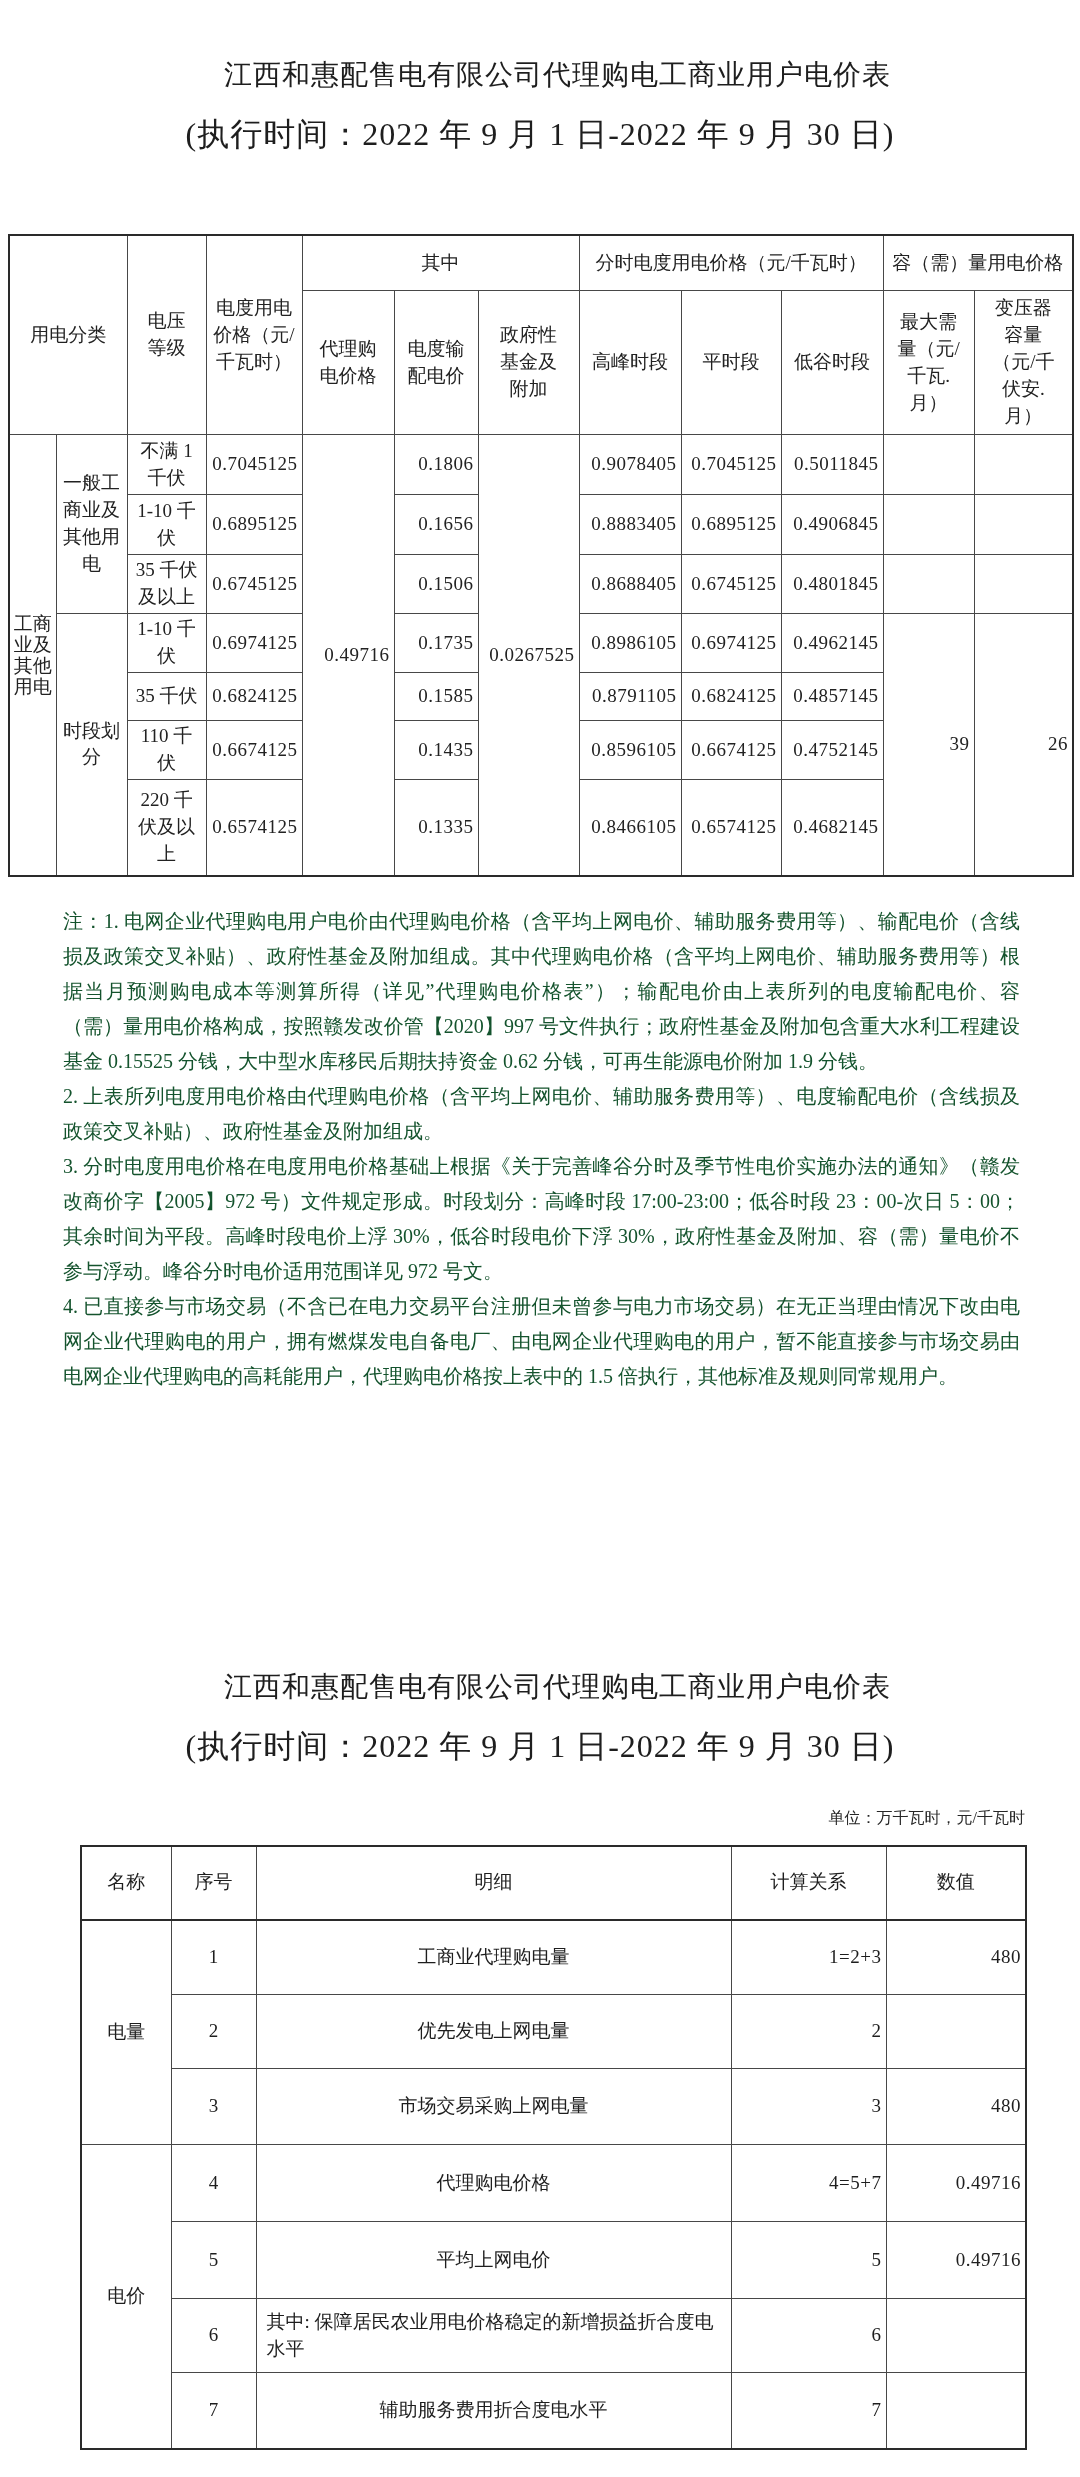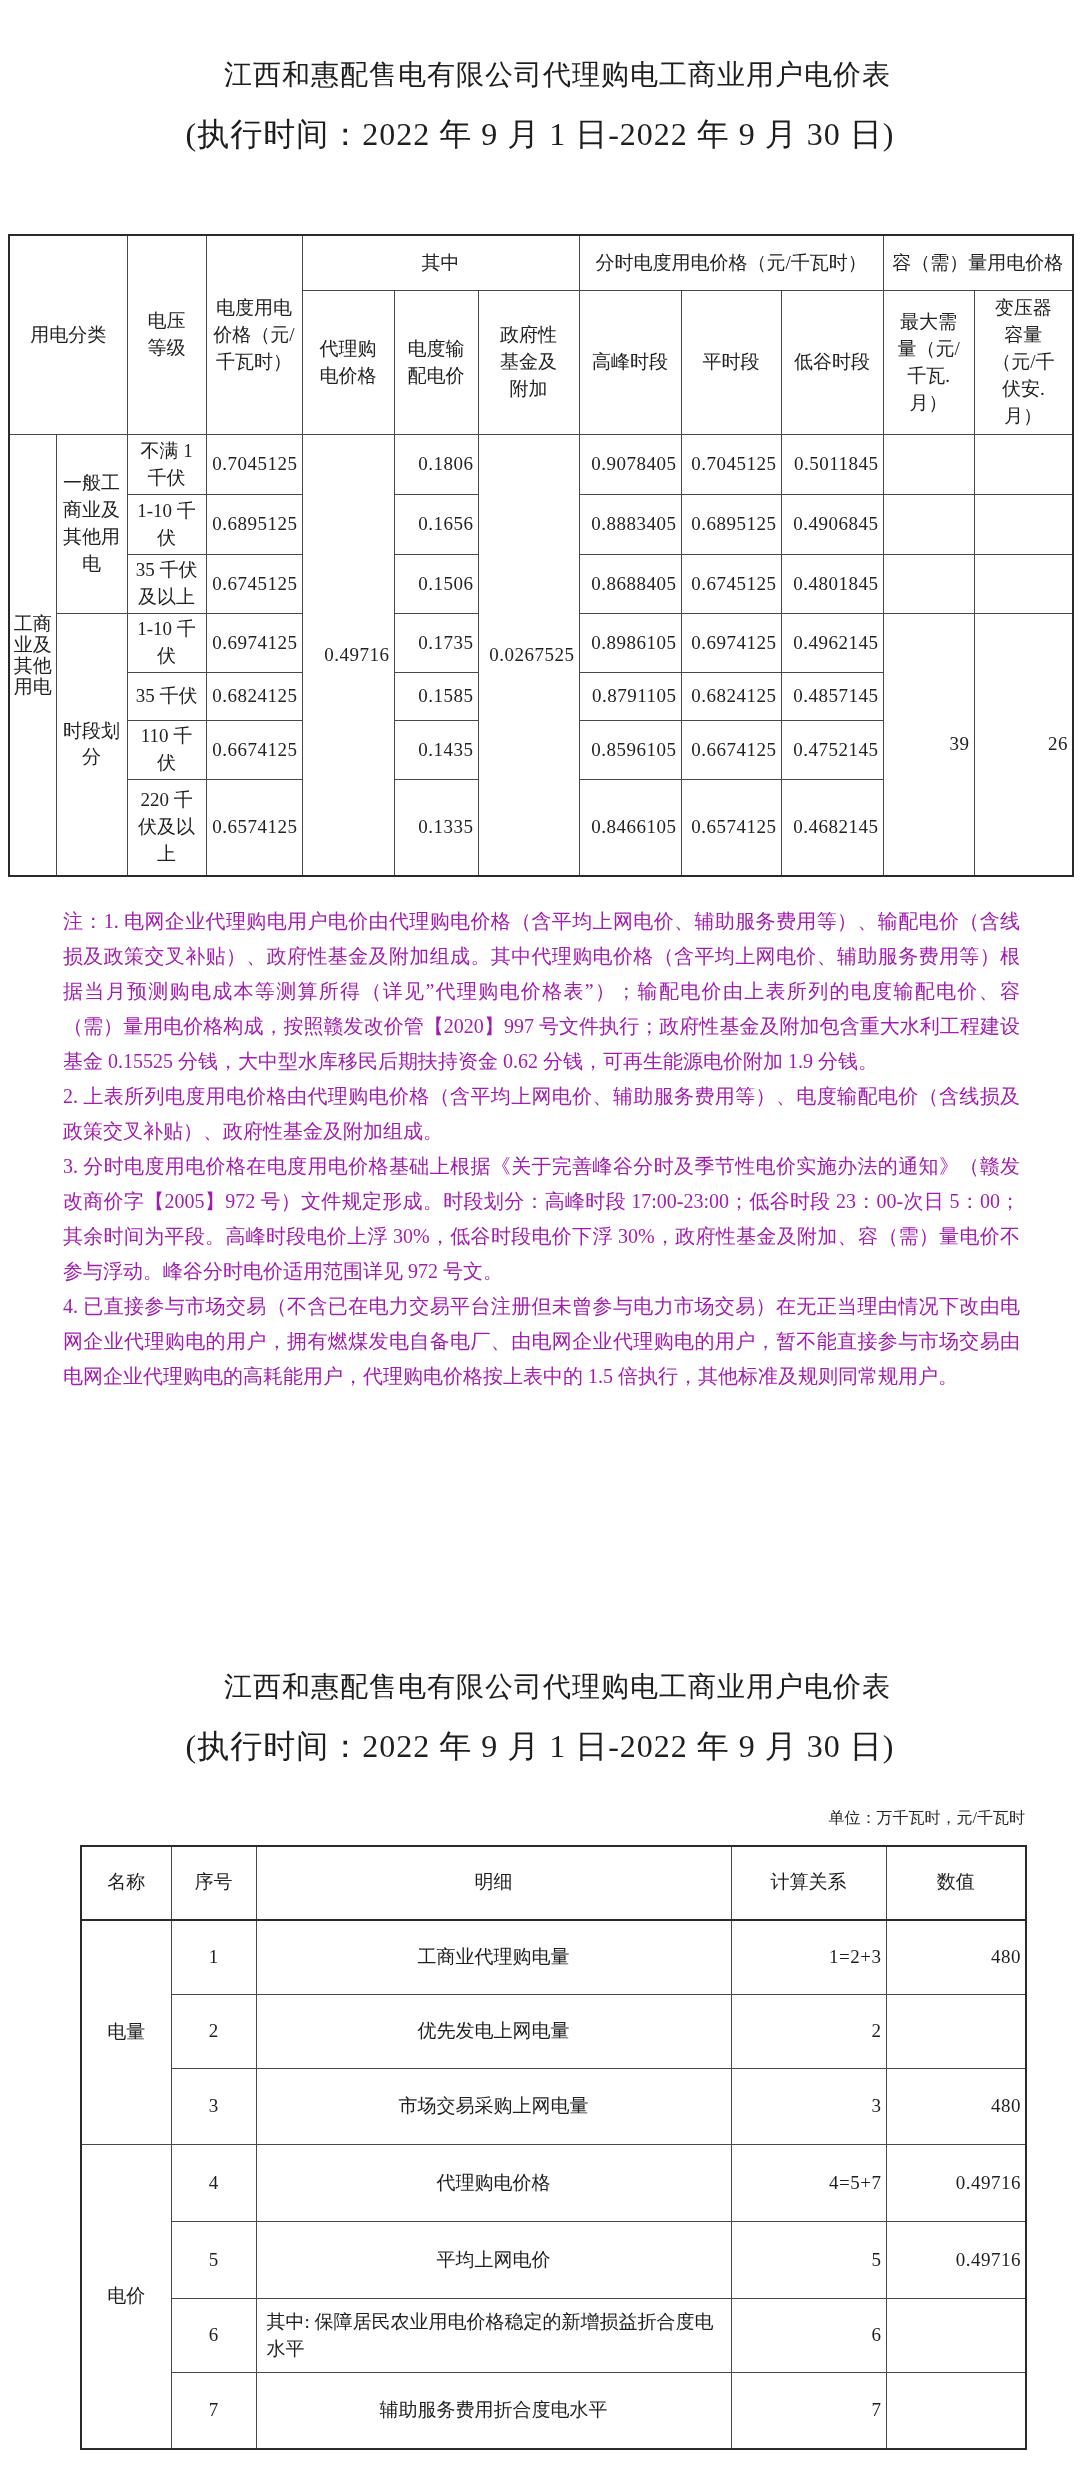--- a/index.html
+++ b/index.html
@@ -15,21 +15,21 @@
   table { border-collapse:collapse; table-layout:fixed; }
   td,th { border:1px solid #474747; font-weight:normal; text-align:center; vertical-align:middle; padding:2px 4px; font-size:19px; line-height:1.42; word-break:break-all; }
   .t1 { width:1064px; margin:82px 0 0 8px; border:2px solid #2a2a2a; }
   .t1 th, .t1 td { color:#222; }
   .pad-lg { padding:4px 13px; }
   .cat-vertical { padding:0 0; line-height:21px; }
   .num { letter-spacing:0.5px;text-align:right; }
 
   
   .notes { width:957px; margin:27px 0 0 63px; }
-  .notes p { margin:0; font-size:20px; line-height:35px; text-align:justify; text-justify:inter-ideograph; color:#a21caf; }
+  .notes p { margin:0; font-size:20px; line-height:35px; text-align:justify; text-justify:inter-ideograph; color:#14532d; }
 
   
   .title2 { padding-top:0; margin-top:278px; }
   .unit-row { width:945px; margin:44px 0 0 80px; text-align:right; font-size:16px; color:#262626; }
   .t2 { width:945px; margin:16px 0 15px 80px; border:2px solid #2a2a2a; }
   .t2 th { border-bottom:2px solid #2a2a2a; }
   .t2 td.left { text-align:left; padding-left:10px; }
 </style>
 </head>
 <body>

